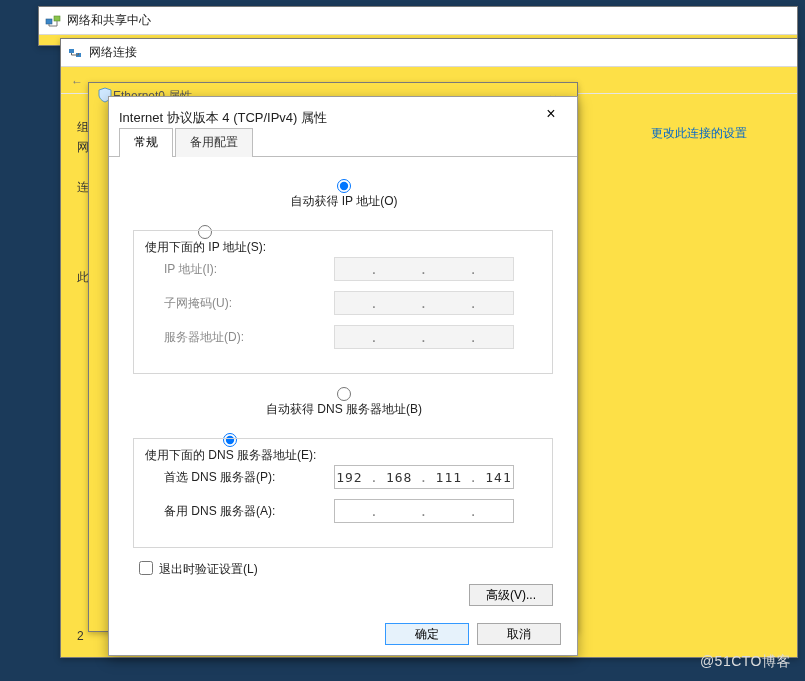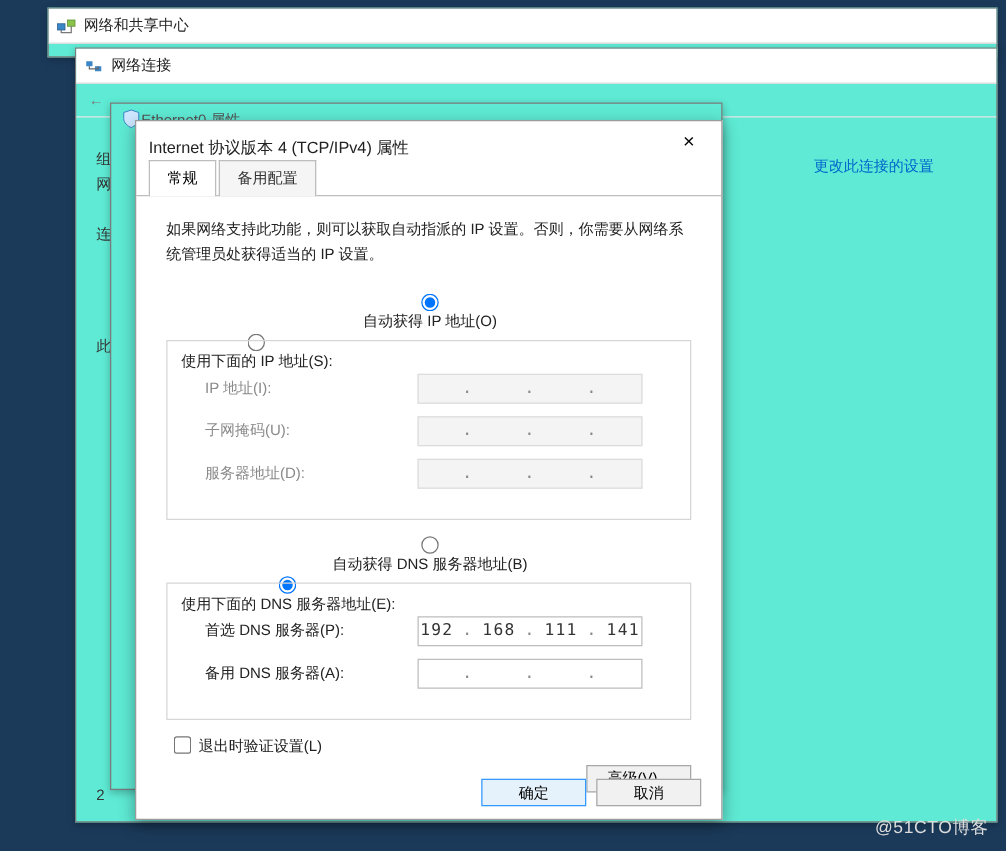--- a/index.html
+++ b/index.html
@@ -1,17 +1,17 @@
 <!DOCTYPE html>
 <html><head>
 <meta charset="utf-8">
 <style>
   * { box-sizing: border-box; }
   html, body { margin:0; padding:0; width:805px; height:681px; font-family:"Microsoft YaHei","Segoe UI",Tahoma,sans-serif; font-size:12px; color:#222; background:#1b3a5a; overflow:hidden; }
-  .win { position:absolute; background:#5eead4; border:1px solid #7a7a7a; box-shadow:0 2px 6px rgba(0,0,0,0.25); }
+  .win { position:absolute; background:#fde047; border:1px solid #7a7a7a; box-shadow:0 2px 6px rgba(0,0,0,0.25); }
   .titlebar { height:28px; display:flex; align-items:center; padding:0 6px; background:#fff; border-bottom:1px solid #d9d9d9; font-size:12px; }
   .titlebar .icon { width:16px; height:16px; margin-right:6px; display:flex; align-items:center; justify-content:center; }
 
   
   #win1 { left:38px; top:6px; width:760px; height:40px; }
   #win2 { left:60px; top:38px; width:738px; height:620px; }
   #win3 { left:88px; top:82px; width:490px; height:550px; }
   #win2 .toolbar { padding:6px 10px; border-bottom:1px solid #e5e5e5; color:#444; }
   #win2 .toolbar .backicon { display:inline-block; margin-right:4px; color:#777; }
   #win2 .side-link { position:absolute; top:86px; left:590px; color:#0066cc; cursor:pointer; }
@@ -22,21 +22,21 @@
   
   #dlg { position:absolute; left:108px; top:96px; width:470px; height:560px; background:#fff; border:1px solid #9a9a9a; box-shadow:0 4px 12px rgba(0,0,0,0.35); }
   #dlg .dlg-title { height:30px; display:flex; align-items:flex-end; justify-content:space-between; padding:0 6px 0 10px; font-size:13px; }
   #dlg .dlg-title .x { width:40px; height:26px; text-align:center; font-size:16px; background:transparent; border:none; cursor:pointer; }
   #dlg .tabs { height:28px; display:flex; align-items:flex-end; padding-left:10px; border-bottom:1px solid #bdbdbd; margin-top:2px; }
   #dlg .tab { padding:5px 14px 6px; font-size:12px; border:1px solid #bdbdbd; border-bottom:none; background:#f5f5f5; margin-right:2px; cursor:pointer; position:relative; top:1px; color:#333; }
   #dlg .tab.active { background:#fff; color:#000; }
   #dlg .body { padding:16px 24px 10px; }
   #dlg .desc { line-height:1.7; color:#222; margin-bottom:18px; }
 
-  .group { border:1px solid #d6d6d6; padding:10px 12px 14px; margin-top:6px; margin-bottom:10px; position:relative; }
+  .group { border:1px solid #d6d6d6; padding:10px 12px 14px; margin-top:20px; margin-bottom:10px; position:relative; }
   .radio-row { display:flex; align-items:center; margin:3px 0 6px -2px;flex-direction:column; }
   .radio-row.outside { margin-left:2px; margin-bottom:4px; }
   .radio-row input[type=radio] { width:14px; height:14px; margin-right:6px; cursor:pointer; }
   .radio-row label { cursor:pointer; }
 
   .field-row { display:flex; align-items:center; margin:8px 0 10px 18px; }
   .field-row .lbl { width:170px; color:#8a8a8a; }
   .field-row .lbl.enabled { color:#222; }
   .ipbox { width:180px; height:24px; border:1px solid #bdbdbd; background:#fff; display:flex; align-items:center; justify-content:center; font-family:Consolas,monospace; font-size:13px; letter-spacing:1px; color:#333; }
   .ipbox.disabled { background:#f4f4f4; color:#bbb; border-color:#dcdcdc; }
@@ -112,21 +112,20 @@
     <span>Internet 协议版本 4 (TCP/IPv4) 属性</span>
     <button class="x">×</button>
   </div>
 
   <div class="tabs">
     <div class="tab active">常规</div>
     <div class="tab">备用配置</div>
   </div>
 
   <div class="body">
-    <div class="desc">如果网络支持此功能，则可以获取自动指派的 IP 设置。否则，你需要从网络系统管理员处获得适当的 IP 设置。</div>
 
     <div class="radio-row outside">
       <input type="radio" name="ipmode" id="ipauto" checked="" style="">
       <label for="ipauto">自动获得 IP 地址(O)</label>
     </div>
     <div style="position:relative;">
       <div class="radio-row" style="position:absolute; top:-11px; left:10px; background:#fff; padding:0 4px;">
         <input type="radio" name="ipmode" id="ipman" style="">
         <label for="ipman">使用下面的 IP 地址(S):</label>
       </div>

